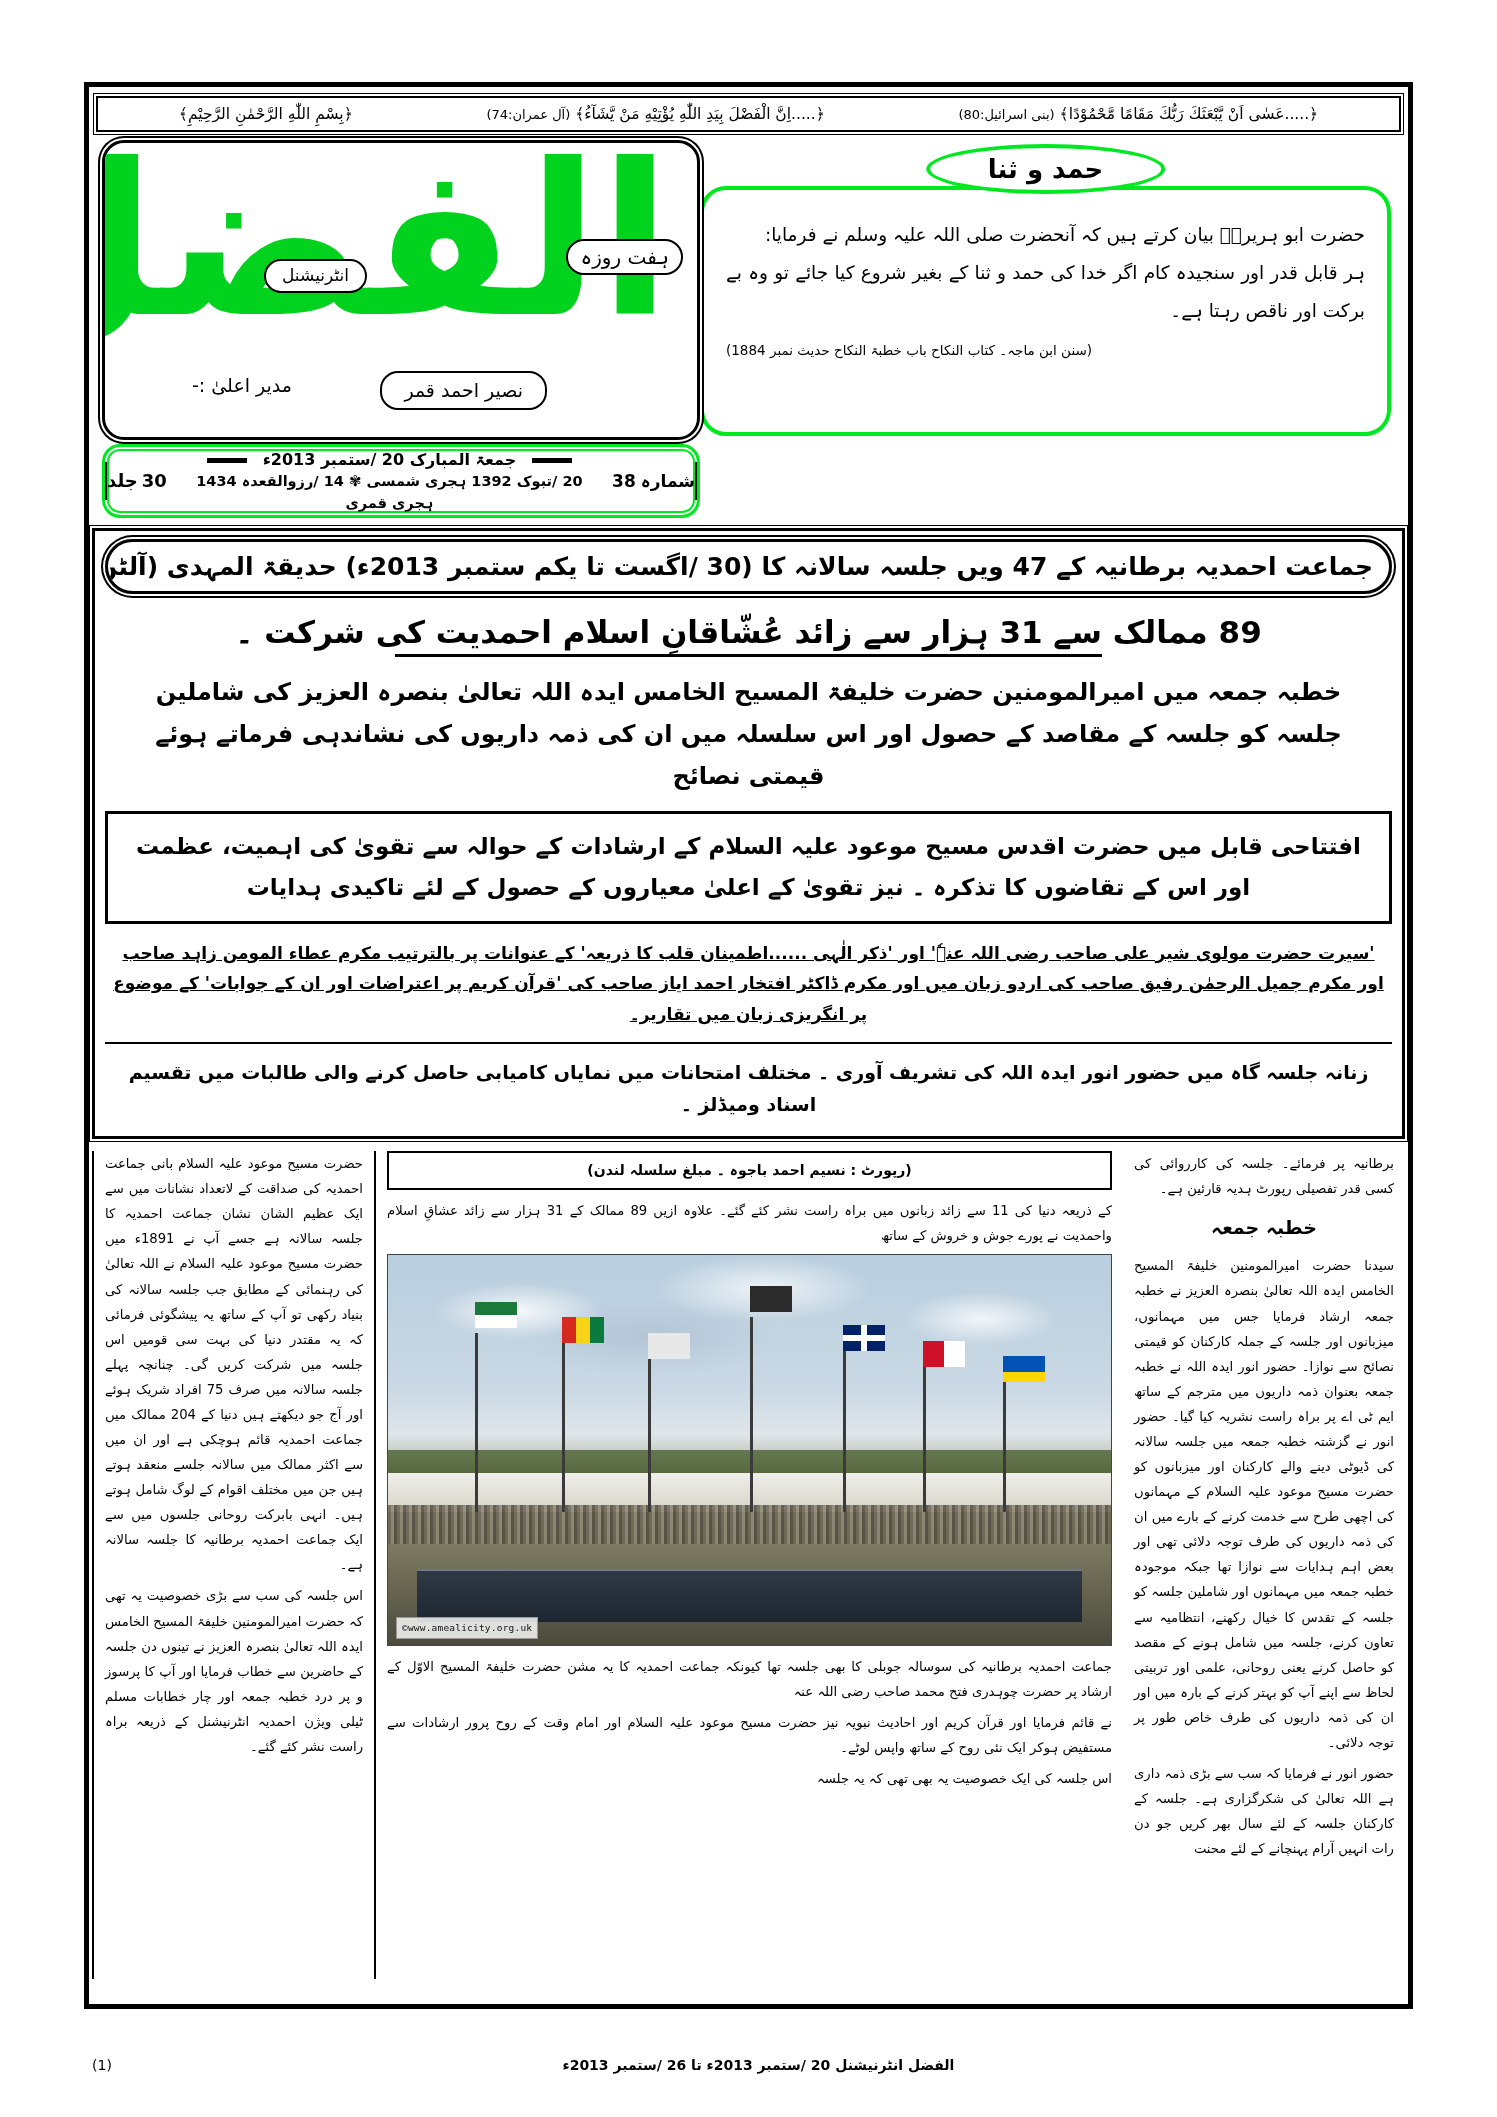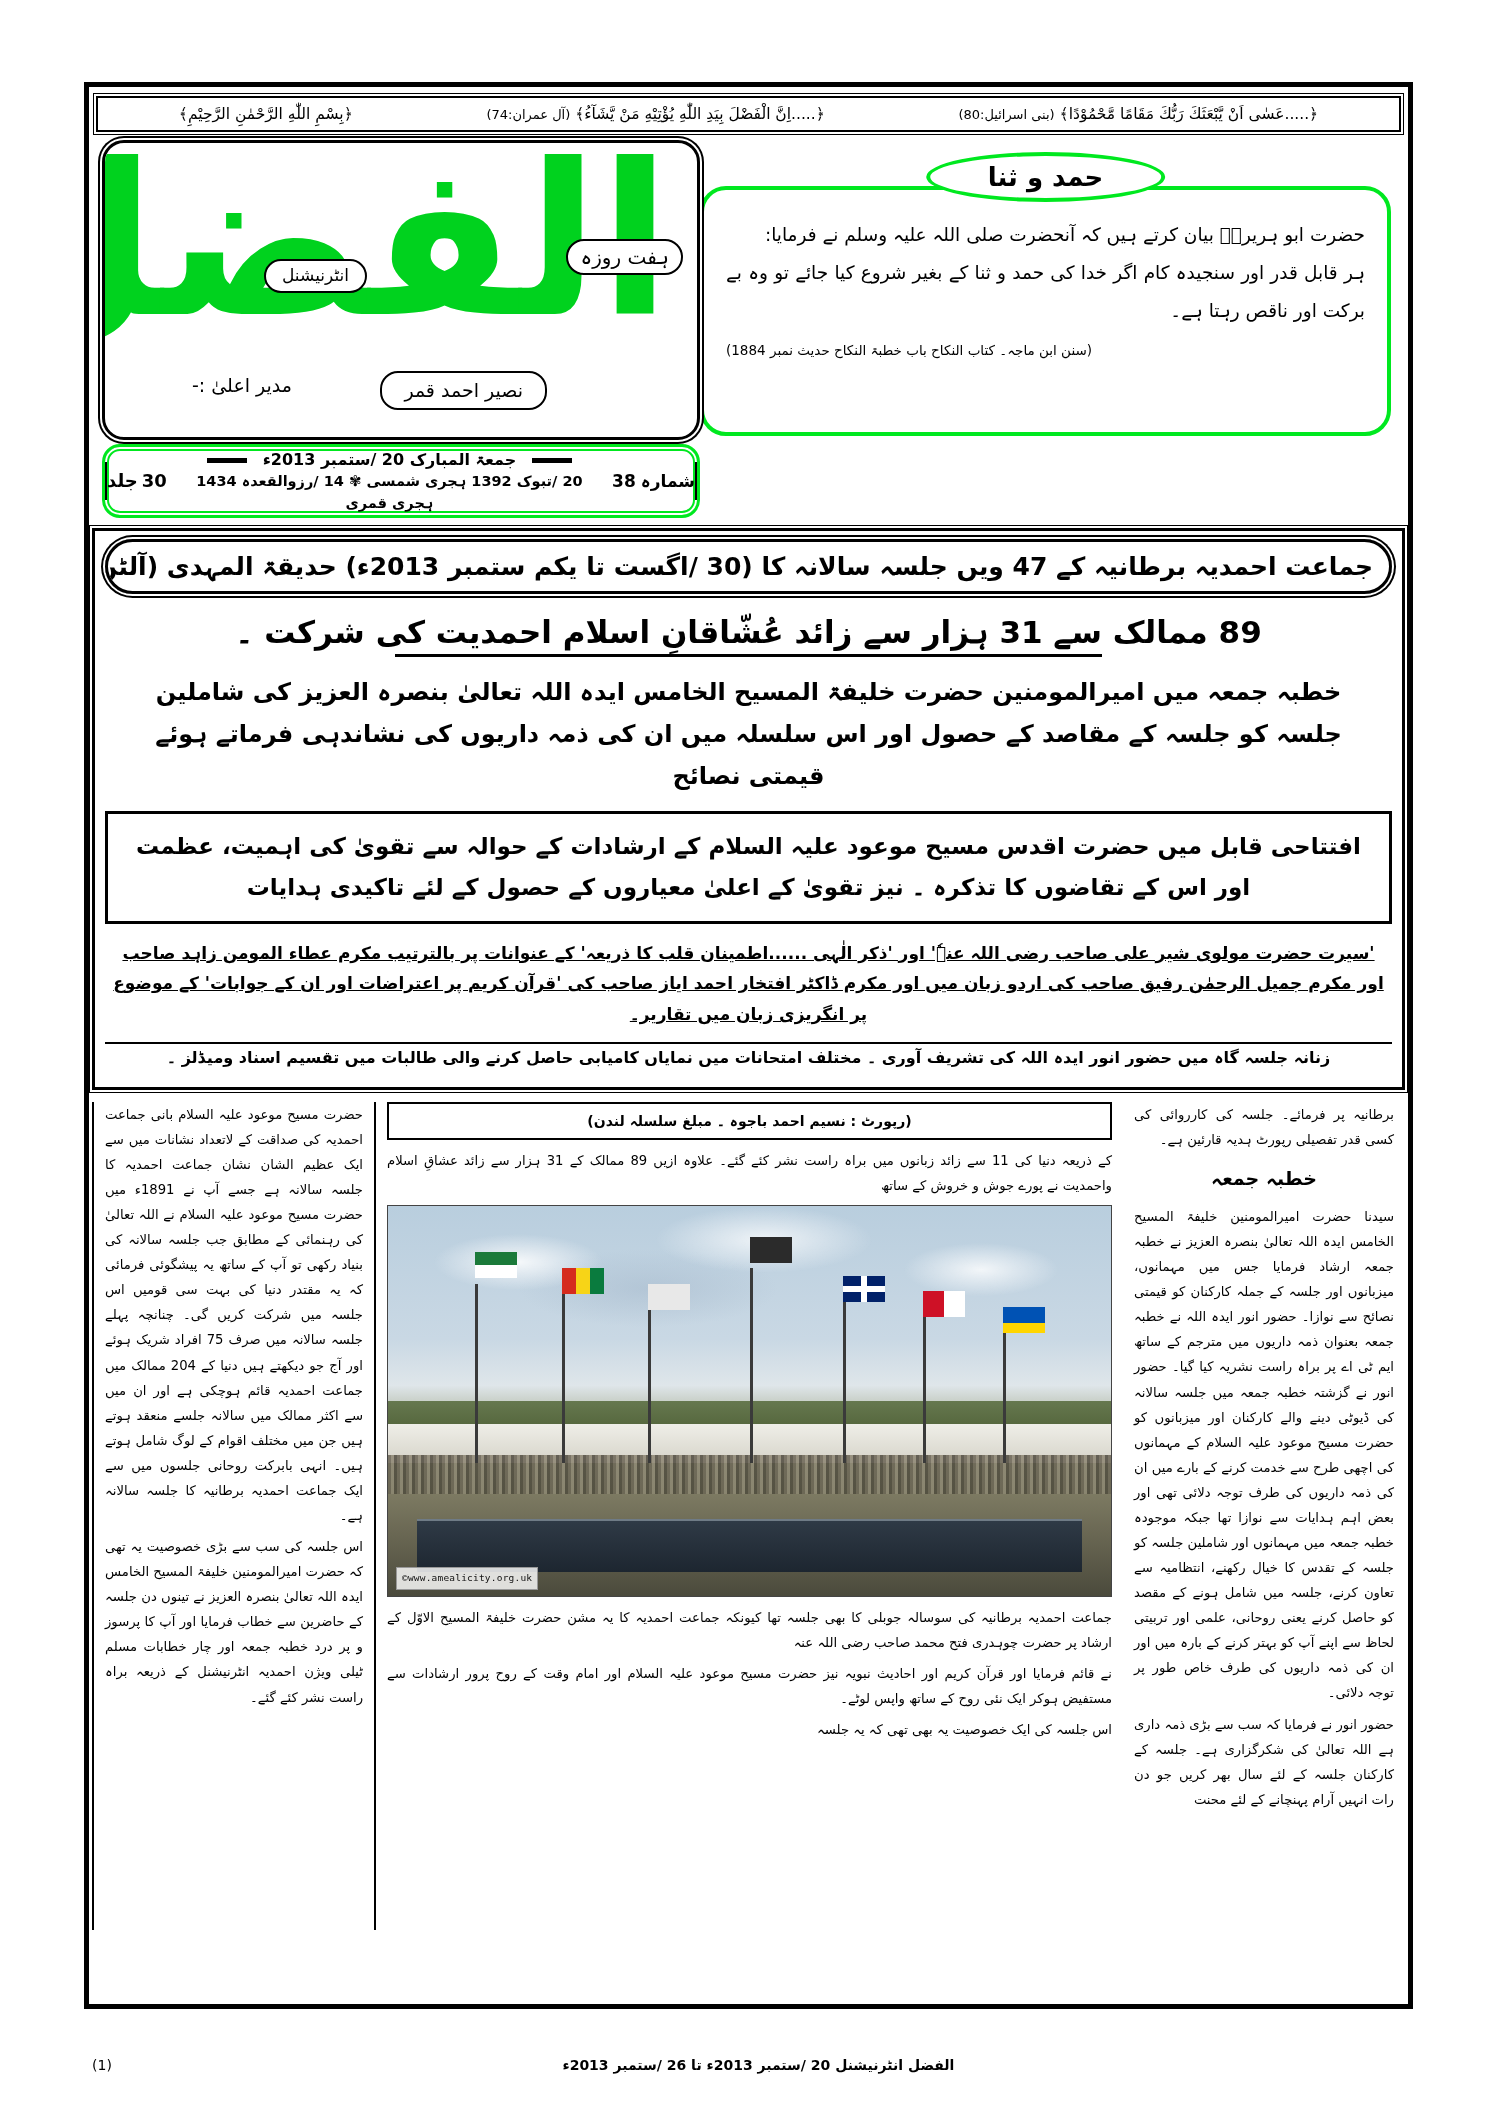--- a/index.html
+++ b/index.html
@@ -111,21 +111,21 @@
     left:0;right:0;top:46px;bottom:4px;
     border:4px solid #00E81F;
     border-radius:26px;
     box-sizing:border-box;
     padding:26px 22px 10px 22px;
     background:#fff;
   }
   .hadith-title{
     position:absolute;
     left:50%;transform:translateX(-50%);
-    top:12px;
+    top:4px;
     border:4px solid #00E81F;
     border-radius:50%/50%;
     background:#fff;
     padding:6px 58px;
     font-size:26px;
     font-weight:bold;
     z-index:3;
     white-space:nowrap;
   }
   .hadith-text{
@@ -251,24 +251,24 @@
     font-weight:bold;
     line-height:1.8;
     margin-top:14px;
     padding:0 6px;
     border-bottom:2px solid #000;
     padding-bottom:12px;
     text-decoration:underline;
   }
   .hl-sub4{
     text-align:center;
-    font-size:16px;
+    font-size:19px;
     font-weight:bold;
     line-height:1.7;
-    margin-top:0;
+    margin-top:12px;
     padding:0 10px 4px 10px;
   }
 
   
   .body-cols{
     display:flex;
     flex-direction:row;
     margin-top:12px;
     gap:0;
     height:828px;

